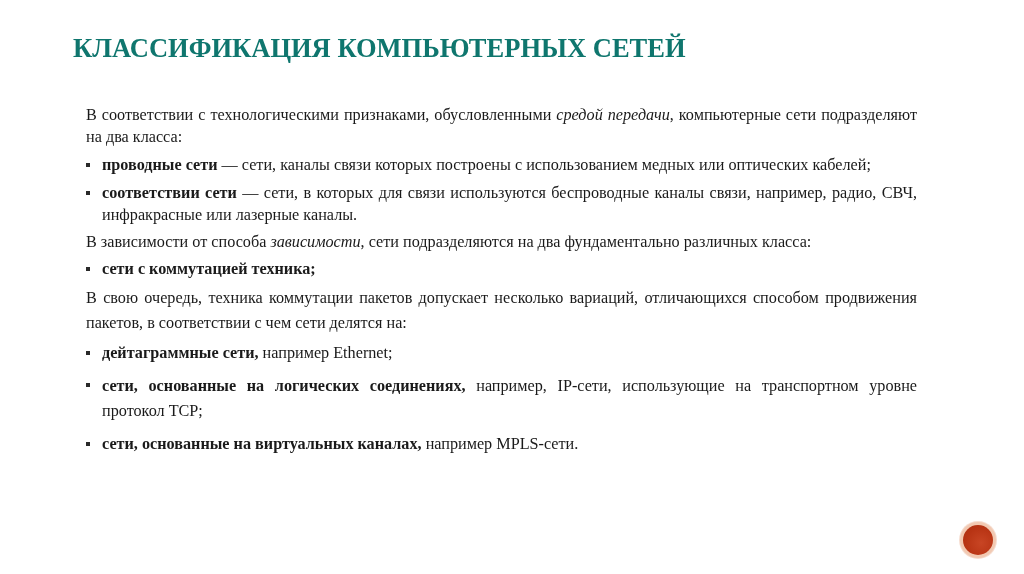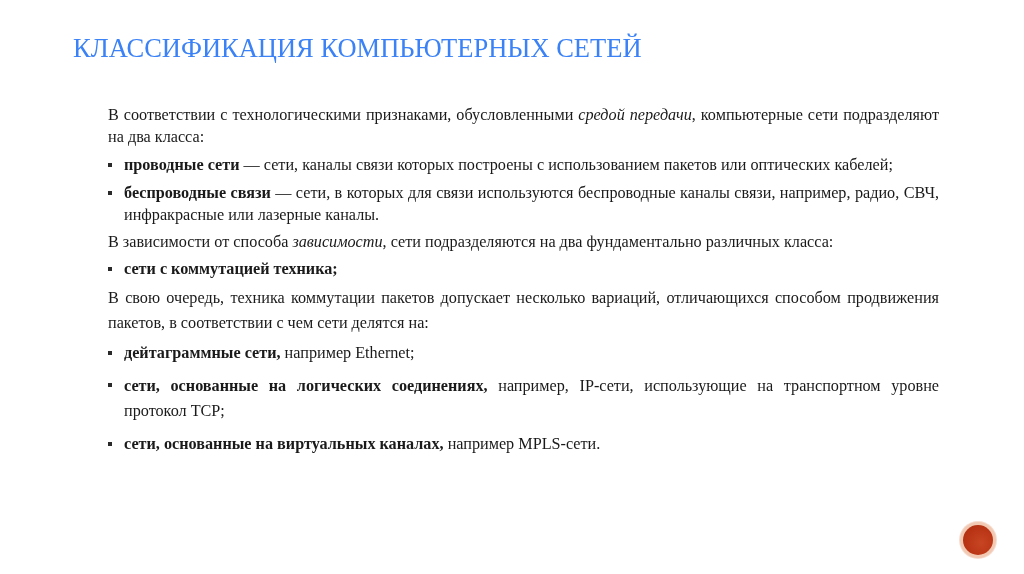--- a/index.html
+++ b/index.html
@@ -14,28 +14,28 @@
       overflow: hidden;
       font-family: "Liberation Serif", "DejaVu Serif", serif;
       color: #1a1a1a;
     }
     .slide-title {
       position: absolute;
       left: 73px;
       top: 33px;
       font-size: 26.5px;
       letter-spacing: 0px;
-      color: #3b82f6;
-      font-weight: normal;
+      color: #0f766e;
+      font-weight: bold;
       margin: 0;
       white-space: nowrap;
     }
     .content {
       position: absolute;
-      left: 108px;
+      left: 86px;
       top: 104px;
       width: 831px;
       font-size: 16.2px;
       line-height: 22px;
       color: #1a1a1a;
     }
     .para {
       text-align: justify;
       margin: 0;
     }
@@ -89,23 +89,23 @@
   </style>
 </head>
 <body>
 
 <h1 class="slide-title">КЛАССИФИКАЦИЯ КОМПЬЮТЕРНЫХ СЕТЕЙ</h1>
 
 <div class="content">
 
   <p class="para p1"><span>В соответствии с технологическими признаками, обусловленными </span><span class="i">средой передачи</span><span>, компьютерные сети подразделяют на два класса:</span></p>
 
-  <p class="bullet b1"><span class="dot"></span><span class="b">проводные сети</span><span> — сети, каналы связи которых построены с использованием пакетов или оптических кабелей;</span></p>
+  <p class="bullet b1"><span class="dot"></span><span class="b">проводные сети</span><span> — сети, каналы связи которых построены с использованием медных или оптических кабелей;</span></p>
 
-  <p class="bullet b2"><span class="dot"></span><span class="b">беспроводные связи</span><span> — сети, в которых для связи используются беспроводные каналы связи, например, радио, СВЧ, инфракрасные или лазерные каналы.</span></p>
+  <p class="bullet b2"><span class="dot"></span><span class="b">соответствии сети</span><span> — сети, в которых для связи используются беспроводные каналы связи, например, радио, СВЧ, инфракрасные или лазерные каналы.</span></p>
 
   <p class="para p2"><span>В зависимости от способа </span><span class="i">зависимости</span><span>, сети подразделяются на два фундаментально различных класса:</span></p>
 
   <p class="bullet b3"><span class="dot"></span><span class="b">сети с коммутацией техника;</span></p>
 
 
   <p class="para p3">В свою очередь, техника коммутации пакетов допускает несколько вариаций, отличающихся способом продвижения пакетов, в соответствии с чем сети делятся на:</p>
 
   <p class="bullet b5"><span class="dot"></span><span class="b">дейтаграммные сети,</span><span> например Ethernet;</span></p>
 

